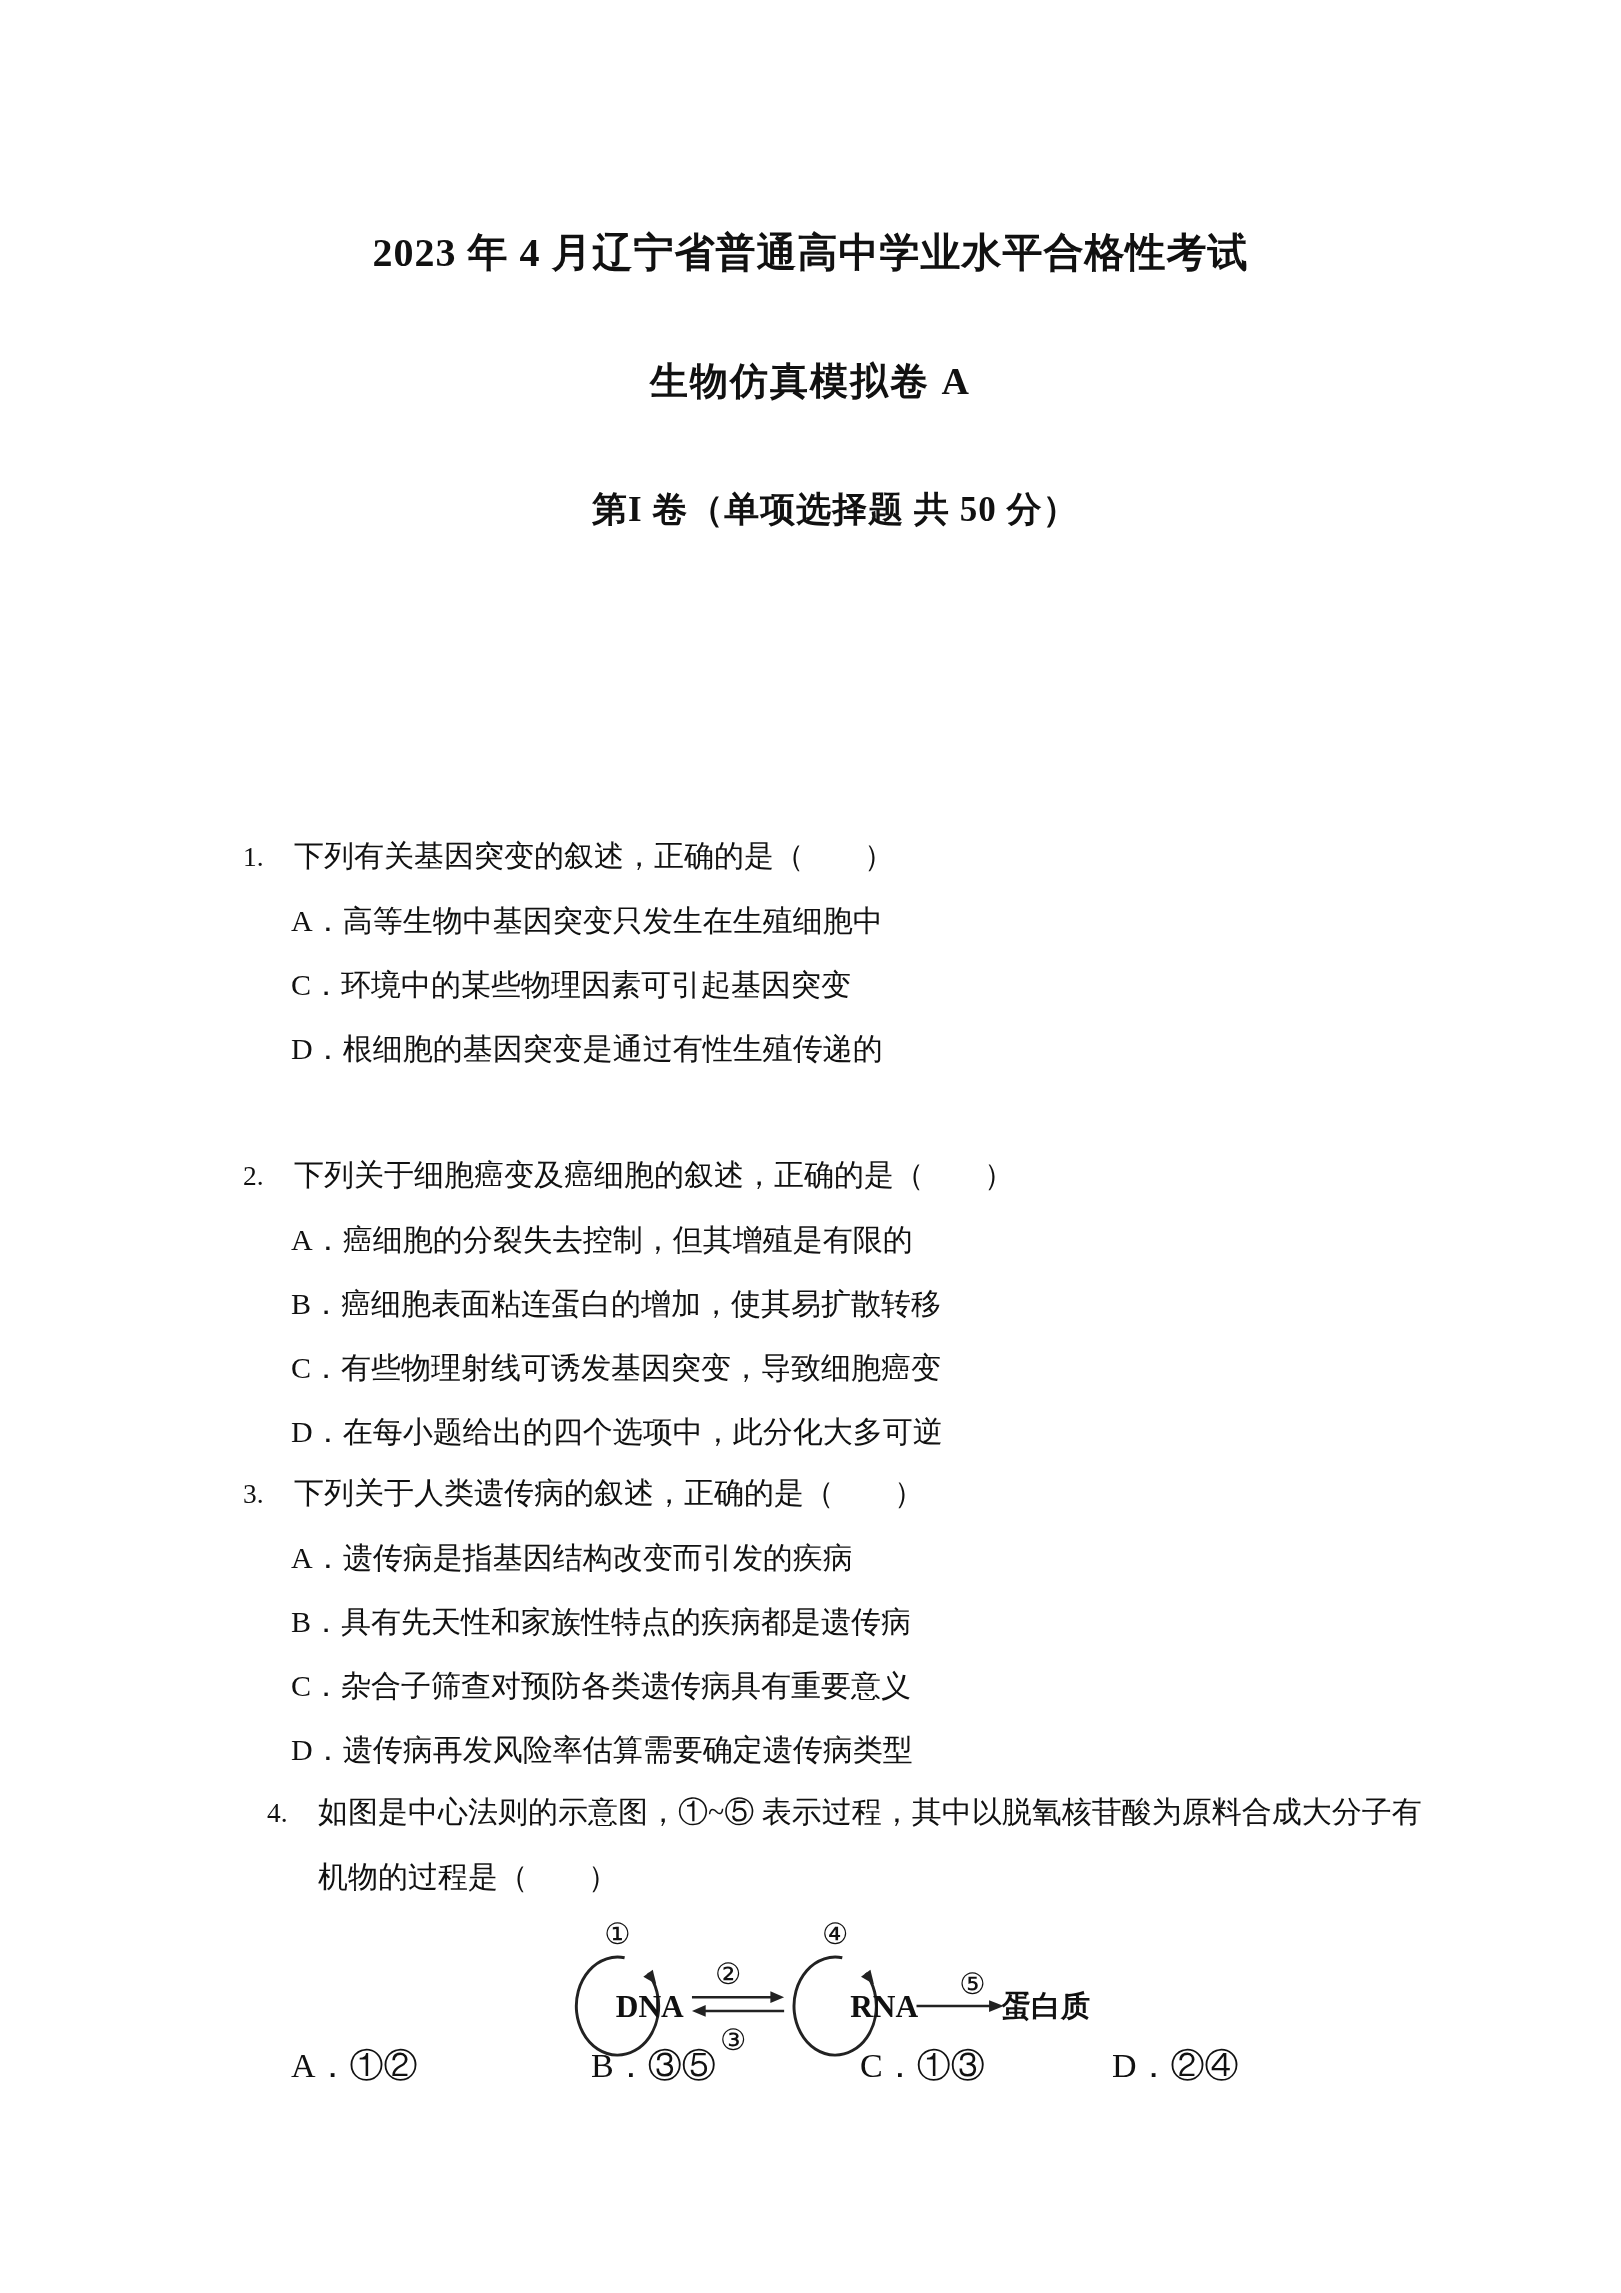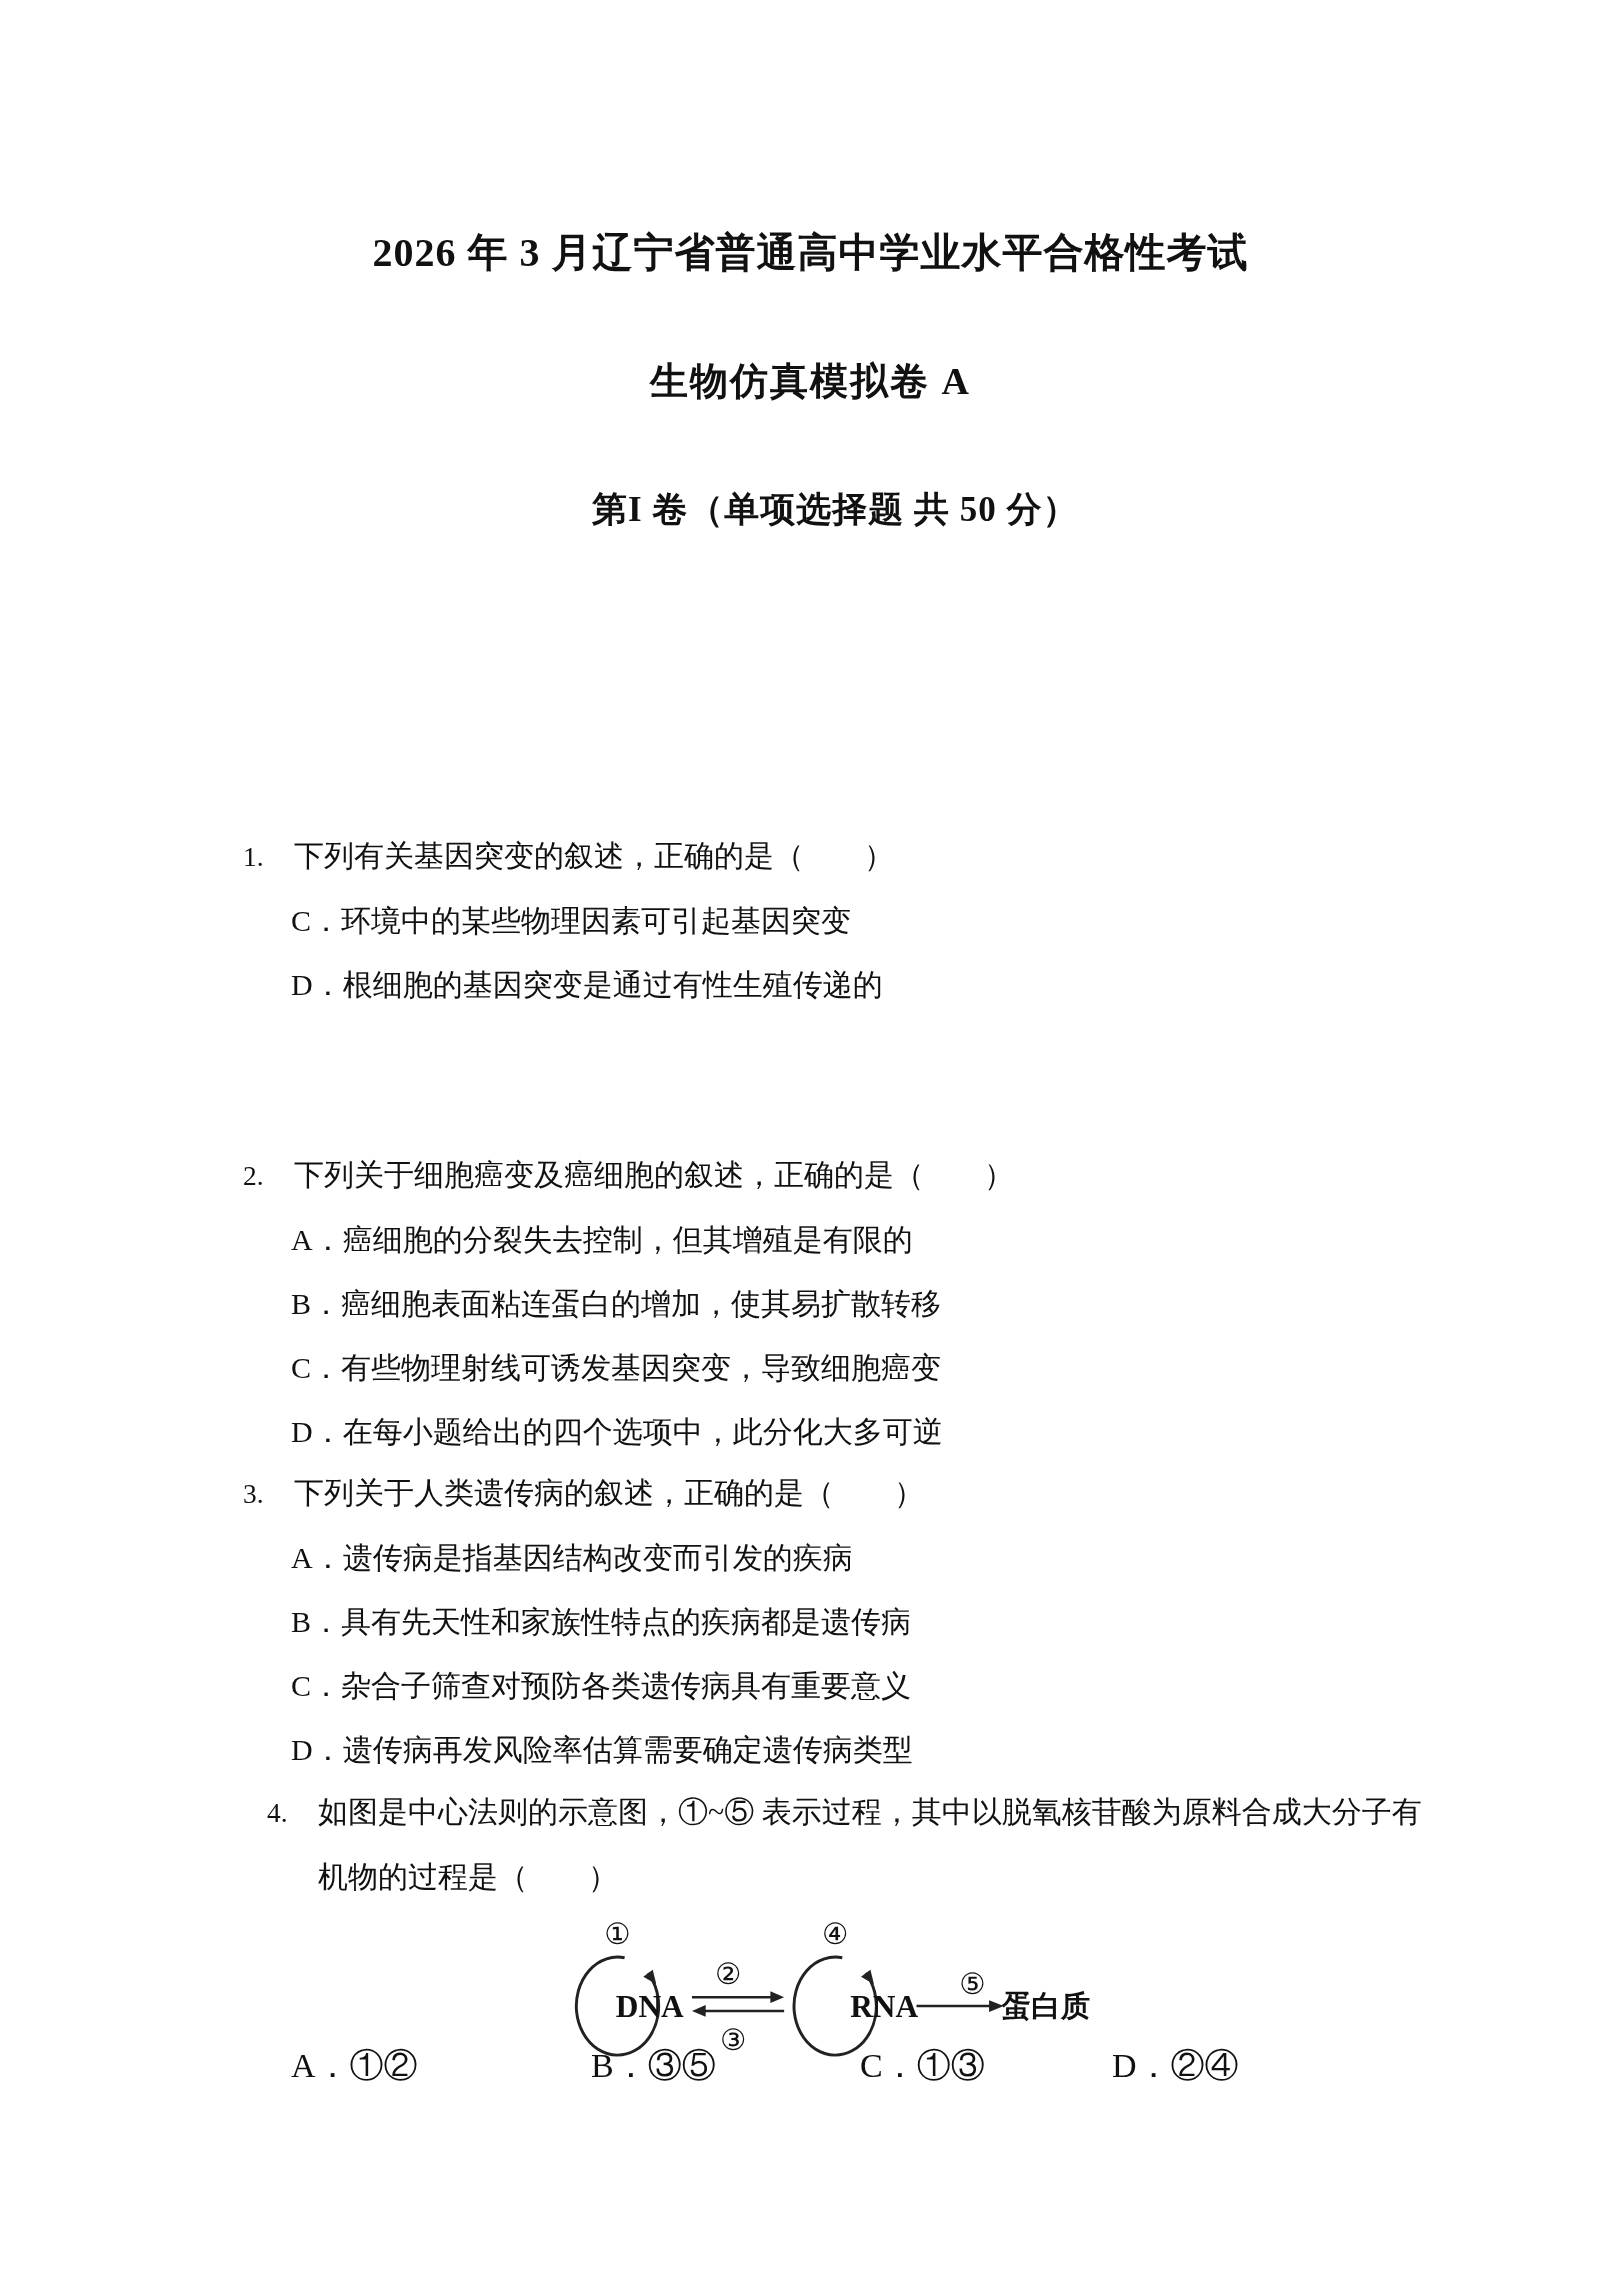--- a/index.html
+++ b/index.html
@@ -63,29 +63,30 @@
   .ansA { left:291px; }
   .ansB { left:591px; }
   .ansC { left:860px; }
   .ansD { left:1112px; }
 </style>
 </head>
 <body>
 
 <div class="page">
 
-  <h1 class="title">2026 年 3 月辽宁省普通高中学业水平合格性考试</h1>
+  <h1 class="title">2023 年 4 月辽宁省普通高中学业水平合格性考试</h1>
 
   <h2 class="subtitle">生物仿真模拟卷 A</h2>
 
   <div class="section-heading">第I 卷（单项选择题 共 50 分）</div>
 
 
   <div class="question q1">
     <div class="stem-row"><span class="qnum">1.</span><span>下列有关基因突变的叙述，正确的是（　　）</span></div>
+    <div class="opt">A．高等生物中基因突变只发生在生殖细胞中</div>
     <div class="opt">C．环境中的某些物理因素可引起基因突变</div>
     <div class="opt">D．根细胞的基因突变是通过有性生殖传递的</div>
   </div>
 
   <div class="question q2">
     <div class="stem-row"><span class="qnum">2.</span><span>下列关于细胞癌变及癌细胞的叙述，正确的是（　　）</span></div>
     <div class="opt">A．癌细胞的分裂失去控制，但其增殖是有限的</div>
     <div class="opt">B．癌细胞表面粘连蛋白的增加，使其易扩散转移</div>
     <div class="opt">C．有些物理射线可诱发基因突变，导致细胞癌变</div>
     <div class="opt">D．在每小题给出的四个选项中，此分化大多可逆</div>

